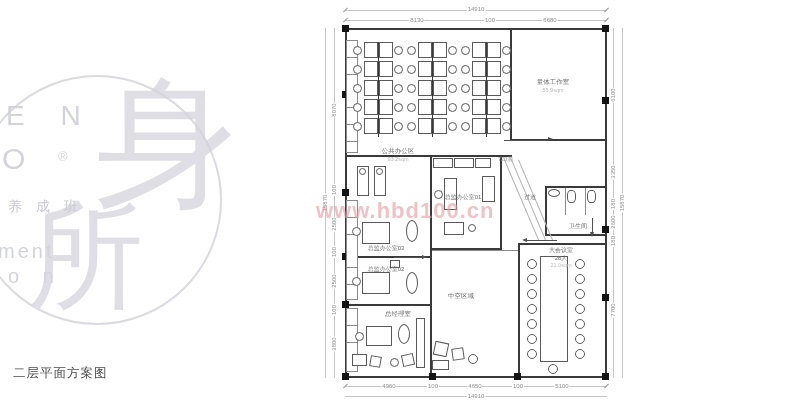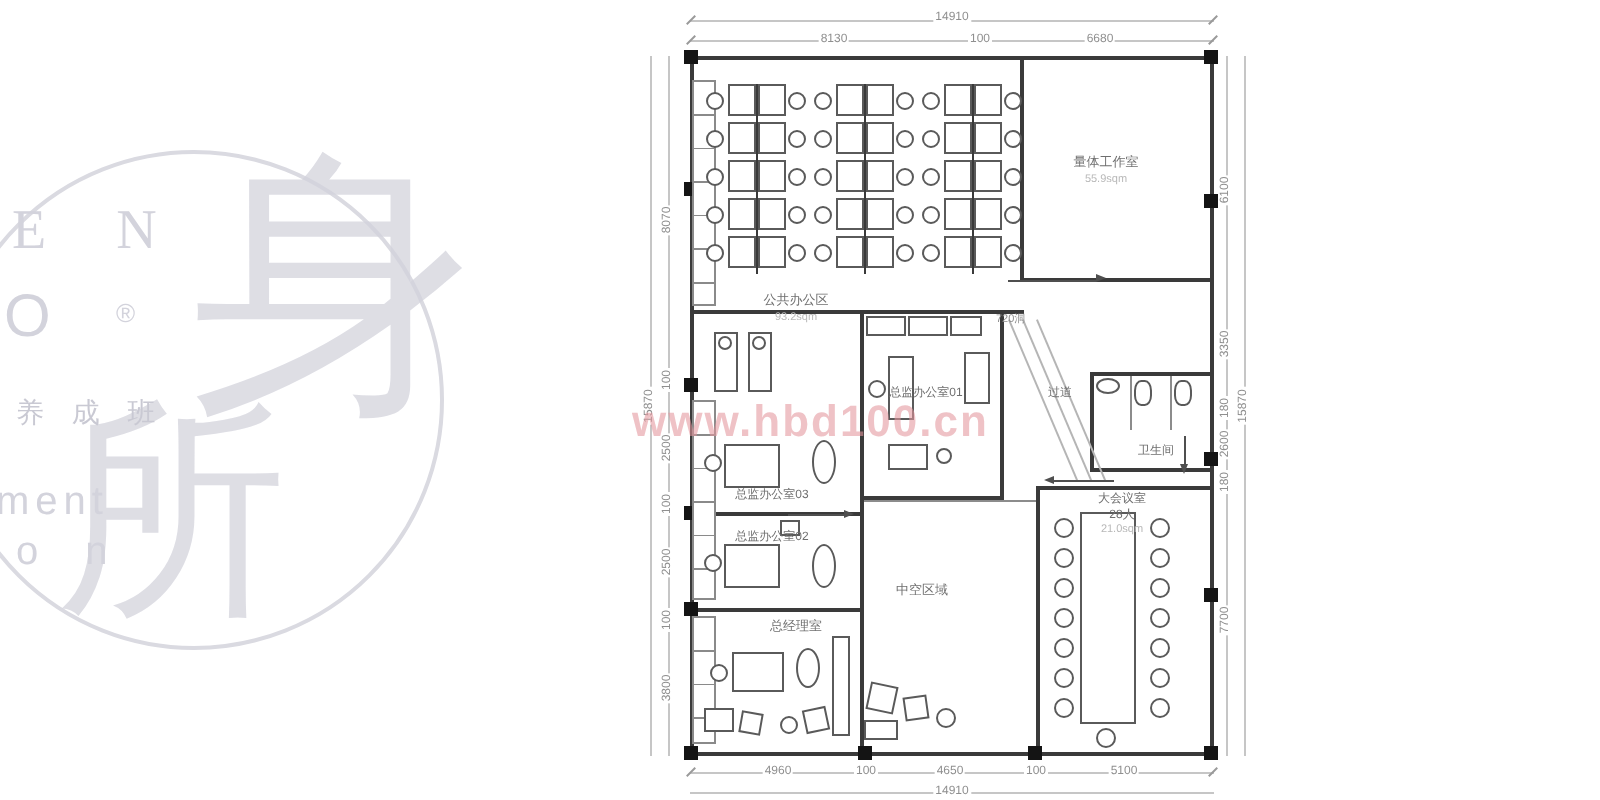--- a/index.html
+++ b/index.html
@@ -45,30 +45,31 @@
 </head>
 <body>
 
 <div class="stage">
 
 
   <div>
     <div class="logo-circle"></div>
     <div class="logo" style="left:95px;top:72px;font-size:142px;line-height:1;opacity:.75;font-family:'DejaVu Serif',serif;">身</div>
     <div class="logo" style="left:28px;top:198px;font-size:116px;line-height:1;opacity:.75;font-family:'DejaVu Serif',serif;">所</div>
-    <div class="logo" style="left:6px;top:100px;font-size:28px;letter-spacing:14px;font-weight:300;font-family:Liberation Serif, serif;">E N</div>
+    <div class="logo" style="left:6px;top:100px;font-size:28px;letter-spacing:14px;font-weight:300;">E N</div>
     <div class="logo" style="left:2px;top:142px;font-size:30px;font-weight:300;">O</div>
     <div class="logo" style="left:58px;top:149px;font-size:13px;">®</div>
     <div class="logo" style="left:8px;top:198px;font-size:14px;letter-spacing:5px;color:#c9c9d3;">养 成 班</div>
     <div class="logo" style="left:-2px;top:240px;font-size:20px;letter-spacing:3px;">ment</div>
     <div class="logo" style="left:8px;top:265px;font-size:20px;letter-spacing:9px;">o n</div>
   </div>
 
   <div class="wm" style="left:316px;top:198px;font-size:22px;letter-spacing:1px;color:var(--wm2,rgba(228,150,157,0.58));">www.hbd100.cn</div>
 
+  <div class="caption">二层平面方案图</div>
 
   <div class="wall" style="left:345px;top:28px;width:262px;height:2.4px;"></div>
   <div class="wall" style="left:345px;top:376px;width:262px;height:2.4px;"></div>
   <div class="wall" style="left:345px;top:28px;width:2.4px;height:350px;"></div>
   <div class="wall" style="left:605px;top:28px;width:2.4px;height:350px;"></div>
 
   <div class="wall" style="left:510px;top:30px;width:1.8px;height:110px;"></div>
   <div class="wall" style="left:510px;top:139px;width:97px;height:1.8px;"></div>
   <div class="wall" style="left:345px;top:155px;width:167px;height:1.8px;"></div>
   <div class="wall" style="left:430px;top:155px;width:1.8px;height:222px;"></div>

